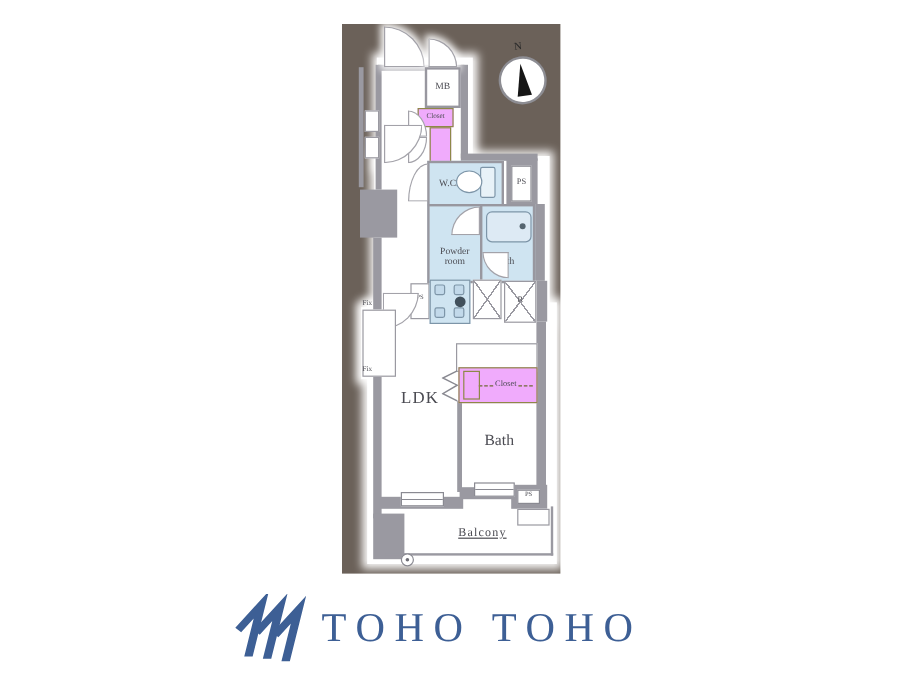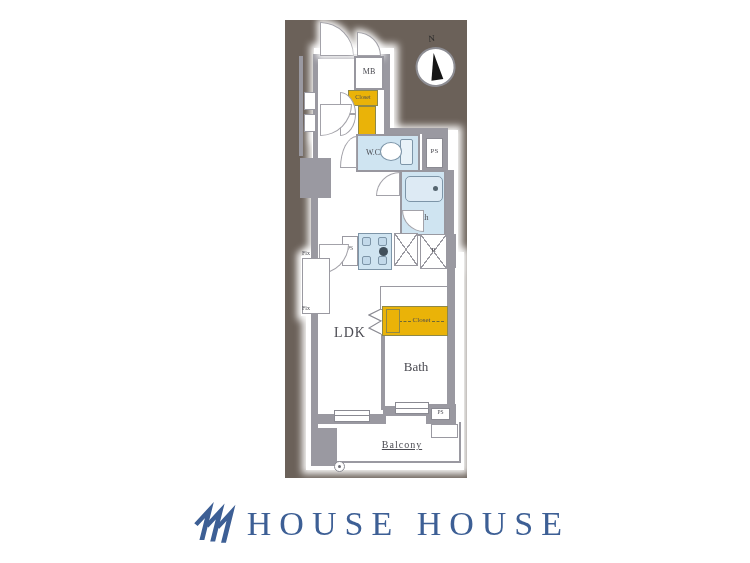--- a/index.html
+++ b/index.html
@@ -8,21 +8,21 @@
   .abs{position:absolute;}
   
   .panel{left:285px;top:20px;width:182px;height:458px;background:#6b6159;}
   
   .sil{background:#fff;box-shadow:0 0 7px 4px rgba(255,255,255,.95);}
   
   .wall{background:#9a99a1;}
   
   .room{border:2px solid #98979f;box-sizing:border-box;background:#fff;}
   .wet{background:#cfe4f1;}
-  .closet{background:#eab308;border:1px solid #8e8848;box-sizing:border-box;}
+  .closet{background:#f0abfc;border:1px solid #8e8848;box-sizing:border-box;}
   
   .arc{background:#fff;border:1px solid #a3a2a9;box-sizing:border-box;}
   .arc-ne{border-radius:0 100% 0 0;}
   .arc-nw{border-radius:100% 0 0 0;}
   .arc-se{border-radius:0 0 100% 0;}
   .arc-sw{border-radius:0 0 0 100%;}
   .arc-glow{box-shadow:0 0 6px 3px rgba(255,255,255,.95);}
   
   .lbl{color:#4b4b52;text-align:center;line-height:1.05;}
   .window{background:#fff;border:1px solid #8a8a92;box-sizing:border-box;
@@ -98,20 +98,23 @@
     <div class="abs fixture" style="left:42px;top:3px;width:13px;height:26px;background:#e8f2f8;border-radius:2px;"></div>
     <div class="abs fixture" style="left:22px;top:6px;width:22px;height:19px;background:#fff;border-radius:50%;"></div>
   </div>
   <div class="abs arc arc-nw" style="left:340px;top:136px;width:17px;height:32px;"></div>
 
   <div class="abs wall" style="left:422px;top:132px;width:26px;height:44px;"></div>
   <div class="abs" style="left:426px;top:138px;width:17px;height:30px;background:#fff;border:1px solid #8a8a92;box-sizing:border-box;">
     <div class="lbl" style="font-size:7px;padding-top:9px;">PS</div>
   </div>
 
+  <div class="abs room wet" style="left:356px;top:170px;width:46px;height:66px;">
+    <div class="lbl abs" style="left:5px;top:34px;width:32px;font-size:8px;">Powder room</div>
+  </div>
   <div class="abs arc arc-nw" style="left:376px;top:172px;width:24px;height:24px;"></div>
 
   <div class="abs room wet" style="left:400px;top:170px;width:46px;height:66px;">
     <div class="abs fixture" style="left:3px;top:4px;width:38px;height:26px;background:#ddeaf4;border-radius:5px;">
       <div class="abs" style="right:4px;top:9px;width:5px;height:5px;background:#55656f;border-radius:50%;"></div>
     </div>
     <div class="lbl abs" style="left:2px;top:42px;width:34px;font-size:8px;">Bath</div>
   </div>
   <div class="abs arc arc-sw" style="left:402px;top:210px;width:22px;height:22px;"></div>
 
@@ -166,16 +169,16 @@
   <div class="abs lbl" style="left:296px;top:305px;width:20px;font-size:6px;">Fix</div>
 
   <div class="abs" style="left:190px;top:494px;width:380px;height:60px;display:flex;align-items:center;">
     <svg width="70" height="58" viewBox="0 0 70 58">
       <g transform="skewX(-14) translate(13,0)" fill="none" stroke="#3d5f95" stroke-width="7">
         <path d="M3 30 L17 9 L17 52"></path>
         <path d="M19 32 L33 11 L33 54"></path>
         <path d="M35 34 L49 13 L49 56"></path>
       </g>
     </svg>
-    <div class="logo-text" style="margin-left:8px;">HOUSE HOUSE</div>
+    <div class="logo-text" style="margin-left:8px;">TOHO TOHO</div>
   </div>
 
 </div>
 
 </body></html>

